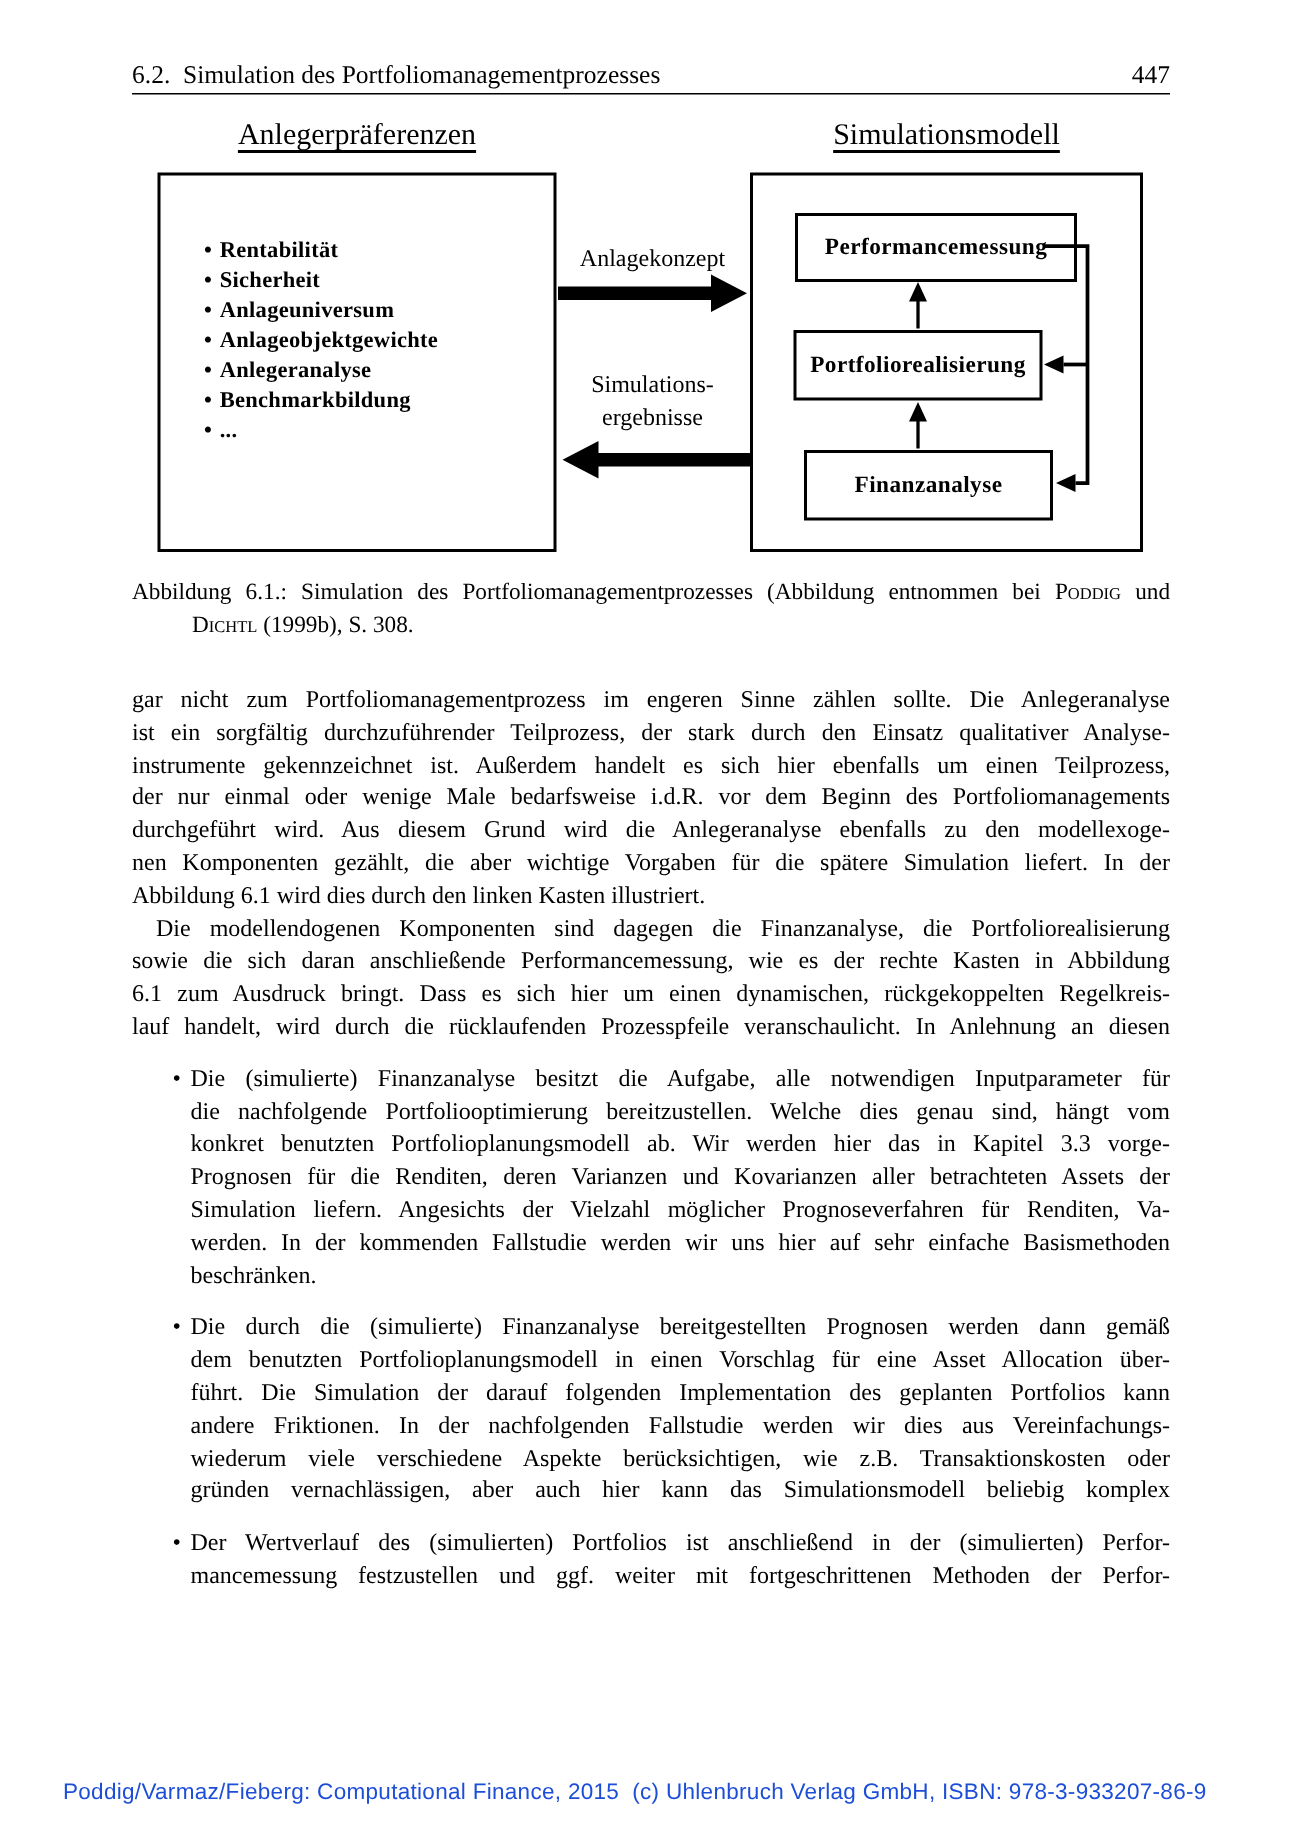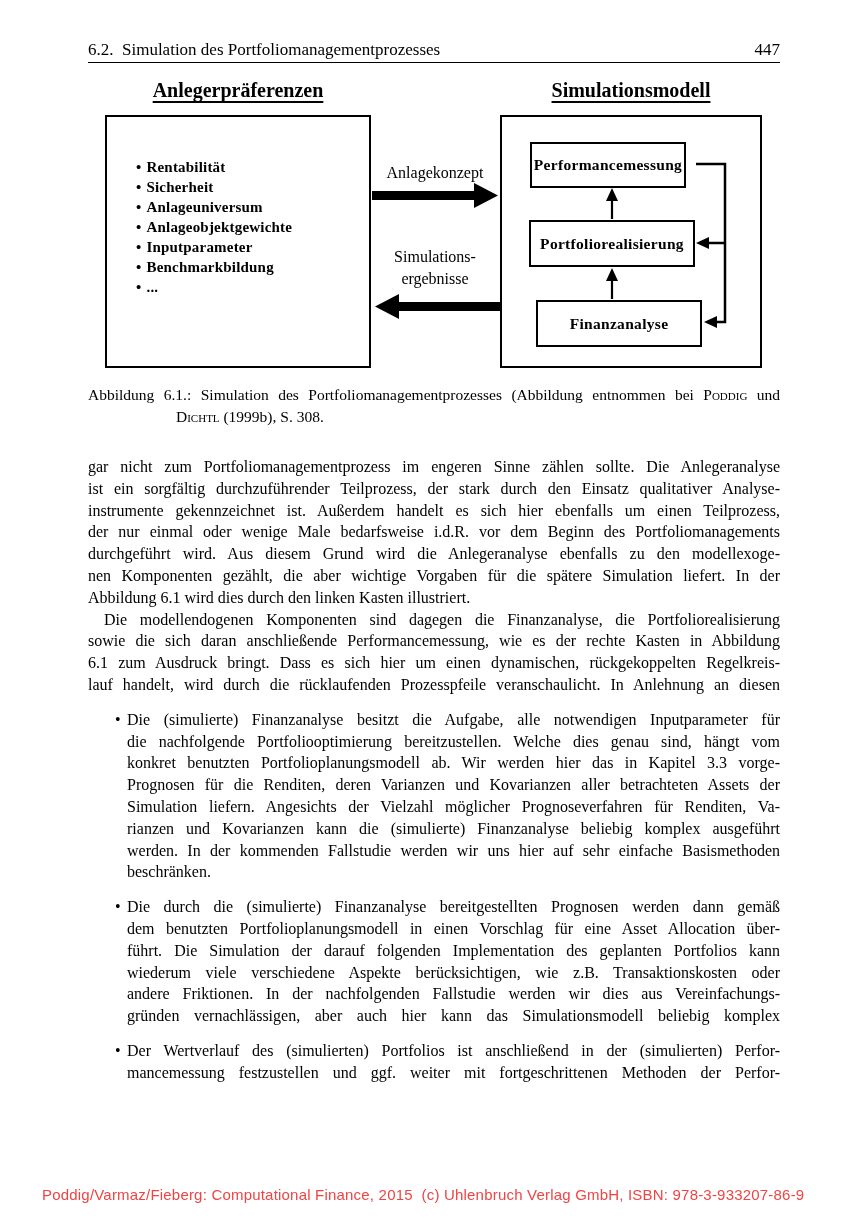--- a/index.html
+++ b/index.html
@@ -16,72 +16,72 @@
   .hdr{
     position:absolute;left:88px;top:40px;width:692px;height:22px;
     border-bottom:1.5px solid #000;
     display:flex;justify-content:space-between;align-items:flex-start;
     font-size:17px;line-height:19px;
   }
   
   .fig-heading{
     position:absolute;top:79px;height:24px;
     font-size:20px;text-align:center;
-    text-decoration:underline;text-underline-offset:4px;font-weight:bold;
+    text-decoration:underline;text-underline-offset:4px;
   }
   .fig-heading.left{left:105px;width:266px;}
   .fig-heading.right{left:500px;width:262px;}
   .outline-box{position:absolute;border:2px solid #000;background:#fff;box-sizing:border-box;}
   .pref-box{left:105px;top:115px;width:266px;height:253px;}
   .model-outer{left:500px;top:115px;width:262px;height:253px;}
   .pref-list{position:absolute;left:136px;top:157px;width:230px;}
   .pref-item{
     font-weight:bold;font-size:15px;line-height:20px;letter-spacing:.2px;
     white-space:nowrap;
   }
   .pref-item .blt-fig{margin-right:5px;}
   .model-box{
     position:absolute;border:2px solid #000;background:#fff;box-sizing:border-box;
     display:flex;align-items:center;justify-content:center;
     font-weight:bold;font-size:15.5px;letter-spacing:.3px;
     z-index:2;
   }
-  .model-box:nth-child(1){left:530px;top:142px;width:156px;height:46px;}
+  .model-box:nth-child(1){left:530px;top:142px;width:188px;height:46px;}
   .model-box:nth-child(2){left:529px;top:220px;width:166px;height:47px;}
   .model-box:nth-child(3){left:536px;top:300px;width:166px;height:47px;}
   .arrow-label{
     position:absolute;font-weight:normal;font-size:16px;text-align:center;line-height:22px;
   }
   .lbl-konzept{left:371px;top:162px;width:128px;}
   .lbl-ergebnisse{left:369px;top:246px;width:132px;}
   .fig-svg{position:absolute;left:0;top:0;z-index:3;pointer-events:none;}
   
   .caption{
     position:absolute;left:88px;top:384px;width:692px;
     font-size:15.5px;line-height:22px;
   }
   .cap1{text-align:justify;text-align-last:justify;}
-  .cap2{margin-left:88px;}
+  .cap2{margin-left:40px;}
   .sc{font-variant:small-caps;}
   
   .bodytext{
     position:absolute;left:88px;top:456px;width:692px;
     font-size:16px;line-height:21.8px;
   }
   .ln{text-align:justify;text-align-last:justify;}
   .ln-last{text-align-last:left;}
   .ln-indent{text-indent:16px;}
   ul.blist{list-style:none;margin:0;padding:0;}
   ul.blist li{position:relative;padding-left:39px;margin-top:13px;}
   ul.blist .blt{position:absolute;left:27px;top:0;}
   
   .footer{
     position:absolute;left:42px;top:1186px;width:800px;
     font-family:"Liberation Sans", sans-serif;
-    font-size:15px;line-height:18px;color:#ef4444;letter-spacing:.2px;
+    font-size:15px;line-height:18px;color:#1d4ed8;letter-spacing:.2px;
     white-space:nowrap;
   }
 </style>
 </head>
 <body>
 
 <div class="page">
 
   <div class="hdr">
     <span>6.2.&nbsp; Simulation des Portfoliomanagementprozesses</span>
@@ -101,21 +101,21 @@
         <div class="pref-item">
         <span class="blt-fig">•</span><span>Sicherheit</span>
       </div>
         <div class="pref-item">
         <span class="blt-fig">•</span><span>Anlageuniversum</span>
       </div>
         <div class="pref-item">
         <span class="blt-fig">•</span><span>Anlageobjektgewichte</span>
       </div>
         <div class="pref-item">
-        <span class="blt-fig">•</span><span>Inputparameter</span>
+        <span class="blt-fig">•</span><span>Anlegeranalyse</span>
       </div>
         <div class="pref-item">
         <span class="blt-fig">•</span><span>Benchmarkbildung</span>
       </div>
         <div class="pref-item">
         <span class="blt-fig">•</span><span>...</span>
       </div>
       </div>
 
     <div class="outline-box model-outer"></div>
@@ -187,33 +187,32 @@
       </div>
     <ul class="blist">
       <li>
         <span class="blt">•</span>
         <div>
             <div class="ln">Die (simulierte) Finanzanalyse besitzt die Aufgabe, alle notwendigen Inputparameter für</div>
             <div class="ln">die nachfolgende Portfoliooptimierung bereitzustellen. Welche dies genau sind, hängt vom</div>
             <div class="ln">konkret benutzten Portfolioplanungsmodell ab. Wir werden hier das in Kapitel 3.3 vorge-</div>
             <div class="ln">Prognosen für die Renditen, deren Varianzen und Kovarianzen aller betrachteten Assets der</div>
             <div class="ln">Simulation liefern. Angesichts der Vielzahl möglicher Prognoseverfahren für Renditen, Va-</div>
-            <div class="ln">rianzen und Kovarianzen kann die (simulierte) Finanzanalyse beliebig komplex ausgeführt</div>
             <div class="ln">werden. In der kommenden Fallstudie werden wir uns hier auf sehr einfache Basismethoden</div>
             <div class="ln ln-last">beschränken.</div>
           </div>
       </li>
       <li>
         <span class="blt">•</span>
         <div>
             <div class="ln">Die durch die (simulierte) Finanzanalyse bereitgestellten Prognosen werden dann gemäß</div>
             <div class="ln">dem benutzten Portfolioplanungsmodell in einen Vorschlag für eine Asset Allocation über-</div>
             <div class="ln">führt. Die Simulation der darauf folgenden Implementation des geplanten Portfolios kann</div>
+            <div class="ln">andere Friktionen. In der nachfolgenden Fallstudie werden wir dies aus Vereinfachungs-</div>
             <div class="ln">wiederum viele verschiedene Aspekte berücksichtigen, wie z.B. Transaktionskosten oder</div>
-            <div class="ln">andere Friktionen. In der nachfolgenden Fallstudie werden wir dies aus Vereinfachungs-</div>
             <div class="ln">gründen vernachlässigen, aber auch hier kann das Simulationsmodell beliebig komplex</div>
           </div>
       </li>
       <li>
         <span class="blt">•</span>
         <div>
             <div class="ln">Der Wertverlauf des (simulierten) Portfolios ist anschließend in der (simulierten) Perfor-</div>
             <div class="ln">mancemessung festzustellen und ggf. weiter mit fortgeschrittenen Methoden der Perfor-</div>
           </div>
       </li>

